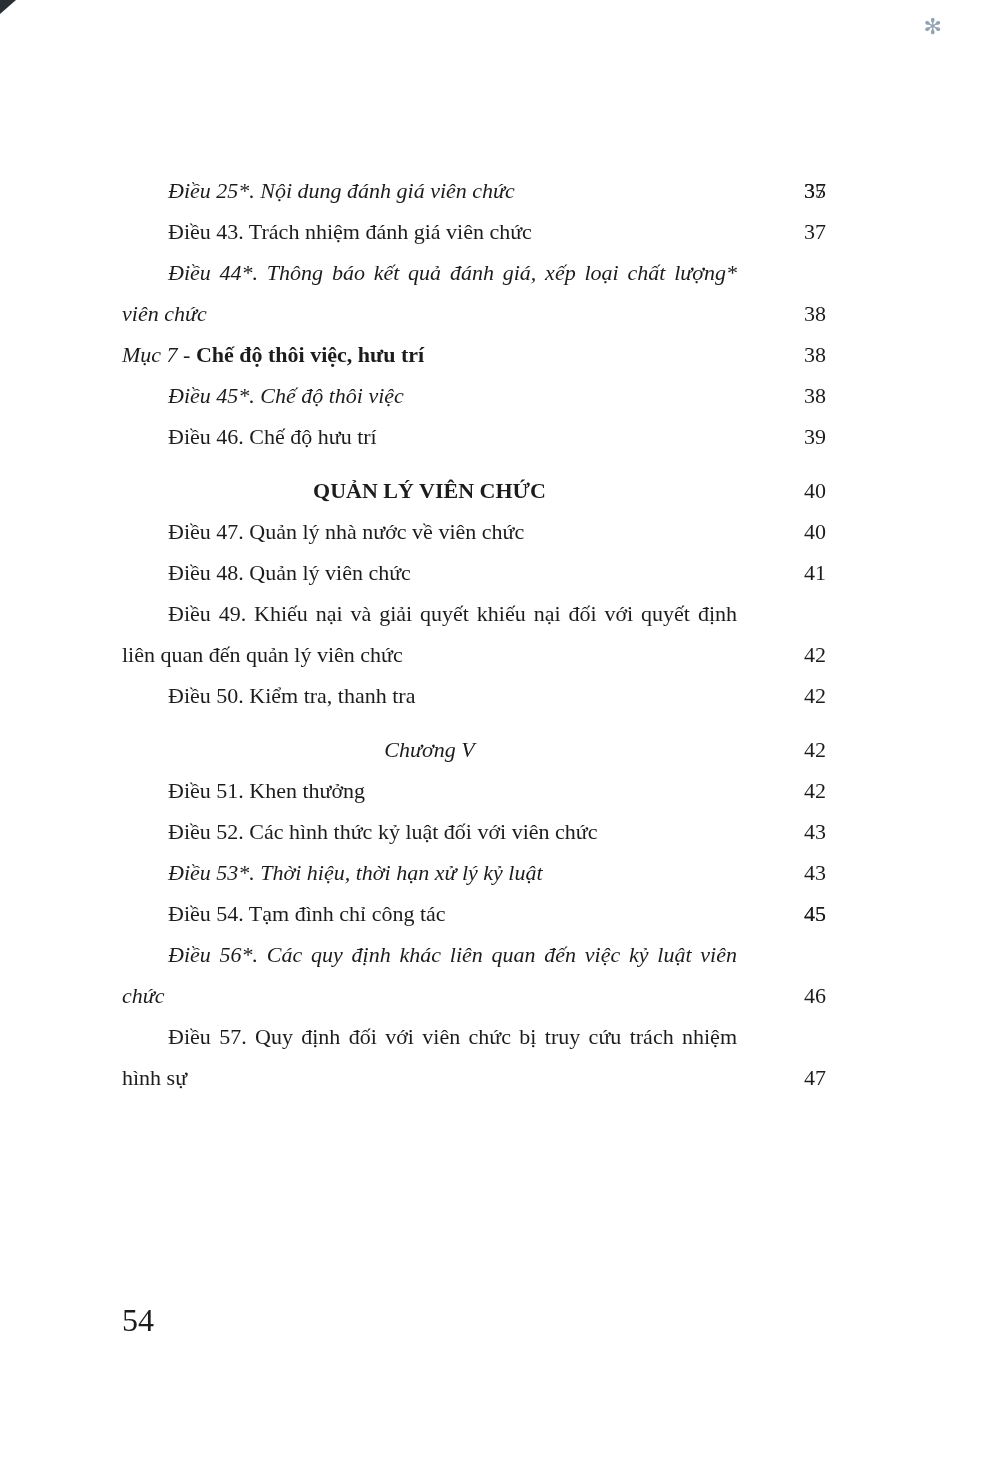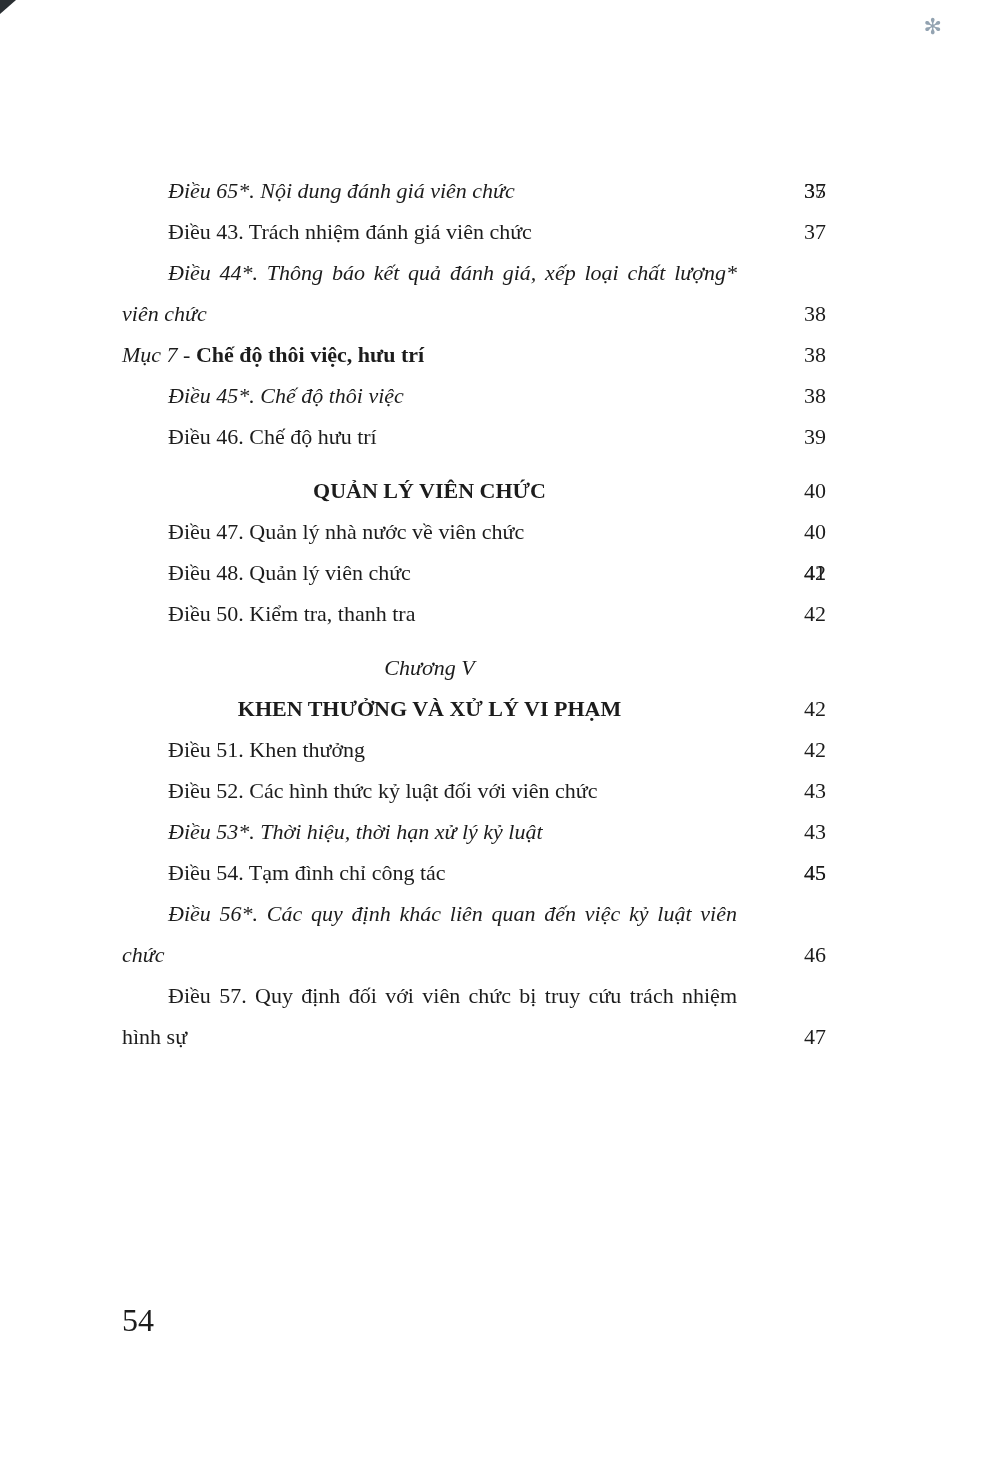--- a/index.html
+++ b/index.html
@@ -56,21 +56,21 @@
 </style>
 </head>
 <body>
 
 <div class="scan-corner"></div>
 <div class="corner-icon">✻</div>
 
 <div class="content">
 
   <div class="entry italic">
-    <span>Điều 65*. Nội dung đánh giá viên chức</span>
+    <span>Điều 25*. Nội dung đánh giá viên chức</span>
     <span class="pagenum">35</span>
   </div>
 
   <div class="entry italic">
     <span class="pagenum">37</span>
   </div>
 
   <div class="entry">
     <span>Điều 43. Trách nhiệm đánh giá viên chức</span>
     <span class="pagenum">37</span>
@@ -105,31 +105,31 @@
     <span>Điều 47. Quản lý nhà nước về viên chức</span>
     <span class="pagenum">40</span>
   </div>
 
   <div class="entry">
     <span>Điều 48. Quản lý viên chức</span>
     <span class="pagenum">41</span>
   </div>
 
   <div class="entry">
+    <span>Điều 49. Khiếu nại và giải quyết khiếu nại đối với quyết định liên quan đến quản lý viên chức</span>
     <span class="pagenum">42</span>
   </div>
 
   <div class="entry">
     <span>Điều 50. Kiểm tra, thanh tra</span>
     <span class="pagenum">42</span>
   </div>
 
   <div class="chapter">
     <div class="chapter-name">Chương V</div>
-    <div class="chapter-title">KHEN THƯỞNG VÀ XỬ LÝ VI PHẠM</div>
     <span class="pagenum">42</span>
   </div>
 
   <div class="entry">
     <span>Điều 51. Khen thưởng</span>
     <span class="pagenum">42</span>
   </div>
 
   <div class="entry">
     <span>Điều 52. Các hình thức kỷ luật đối với viên chức</span>

